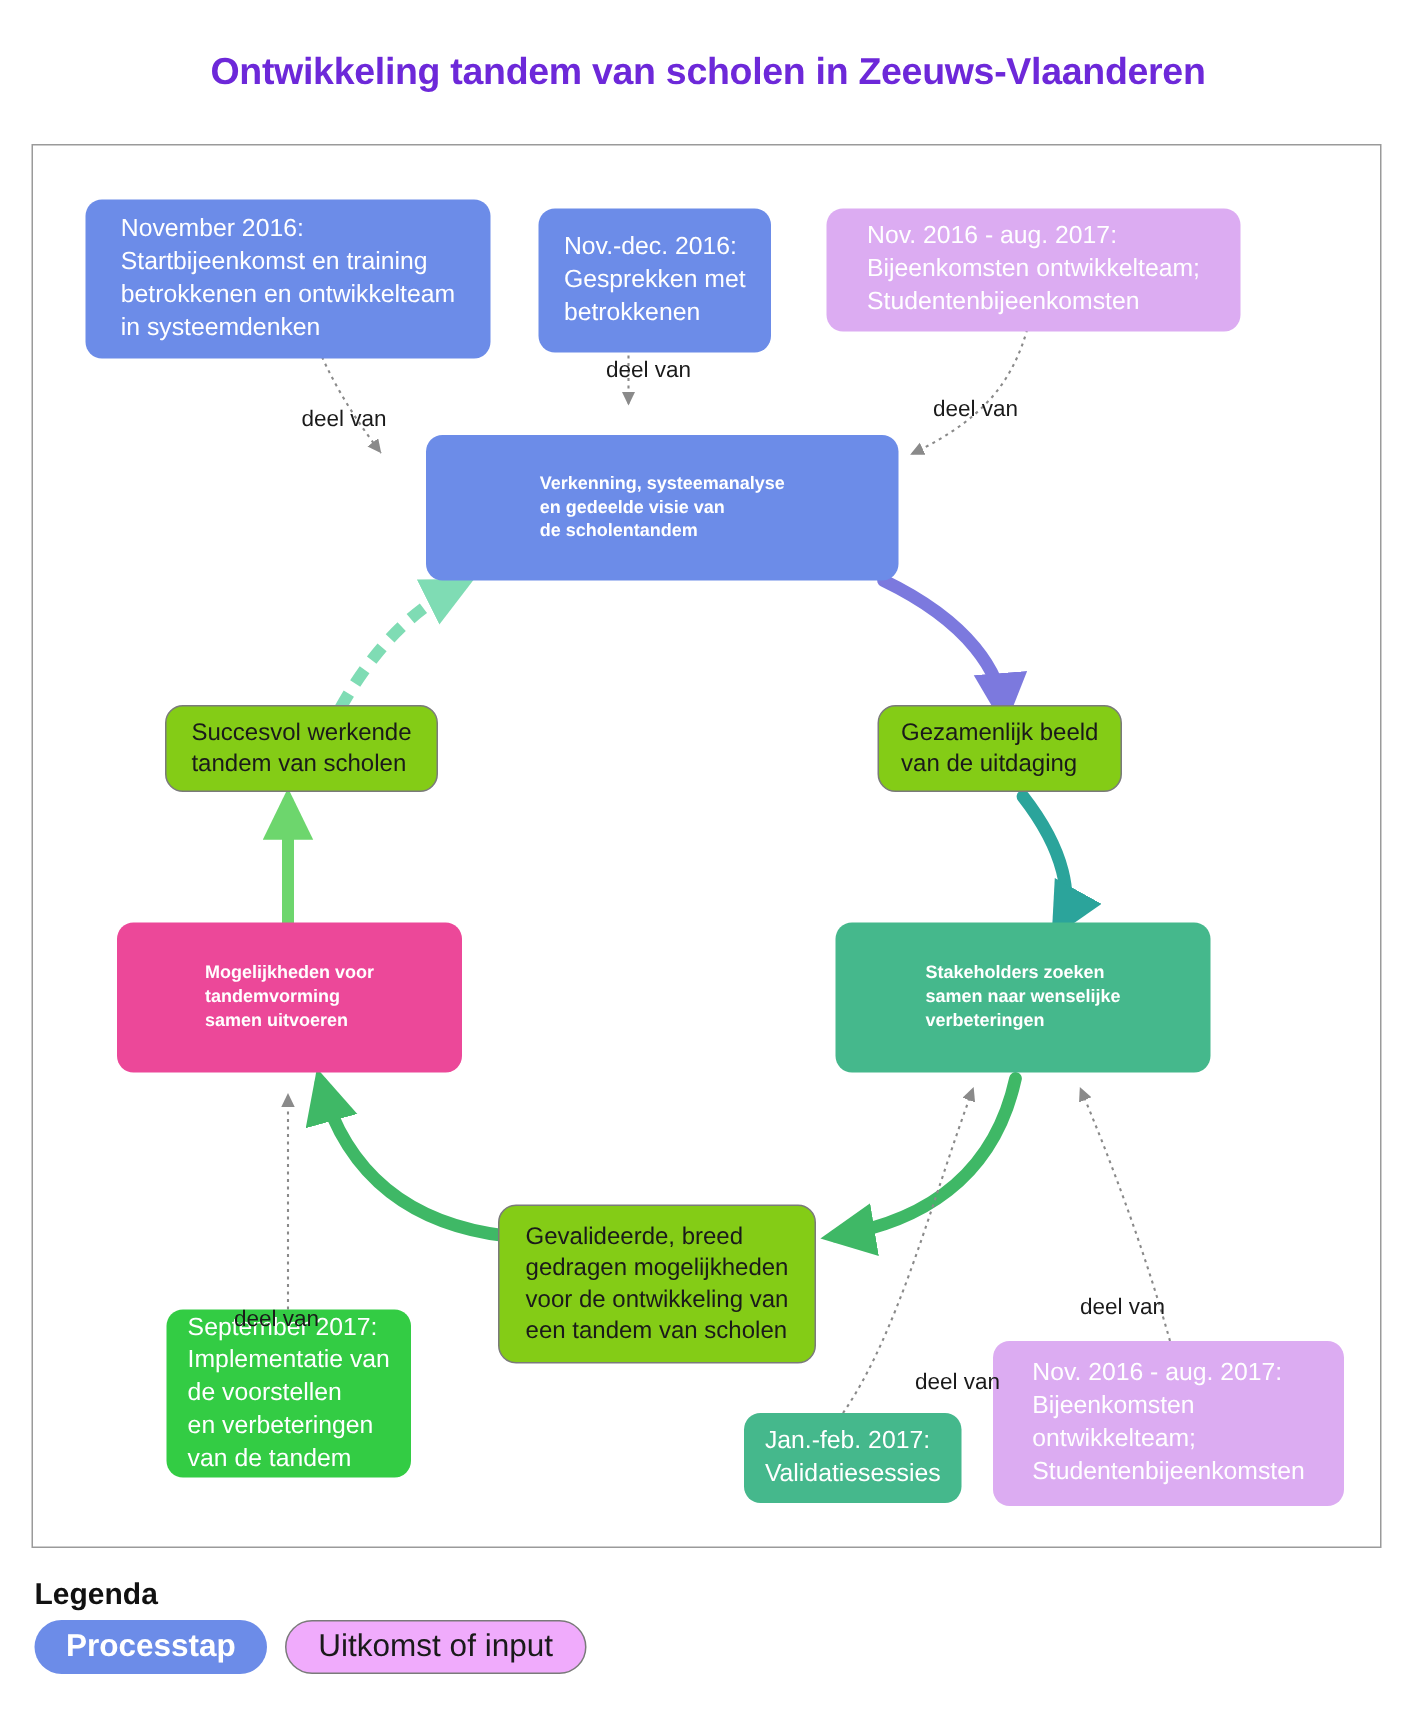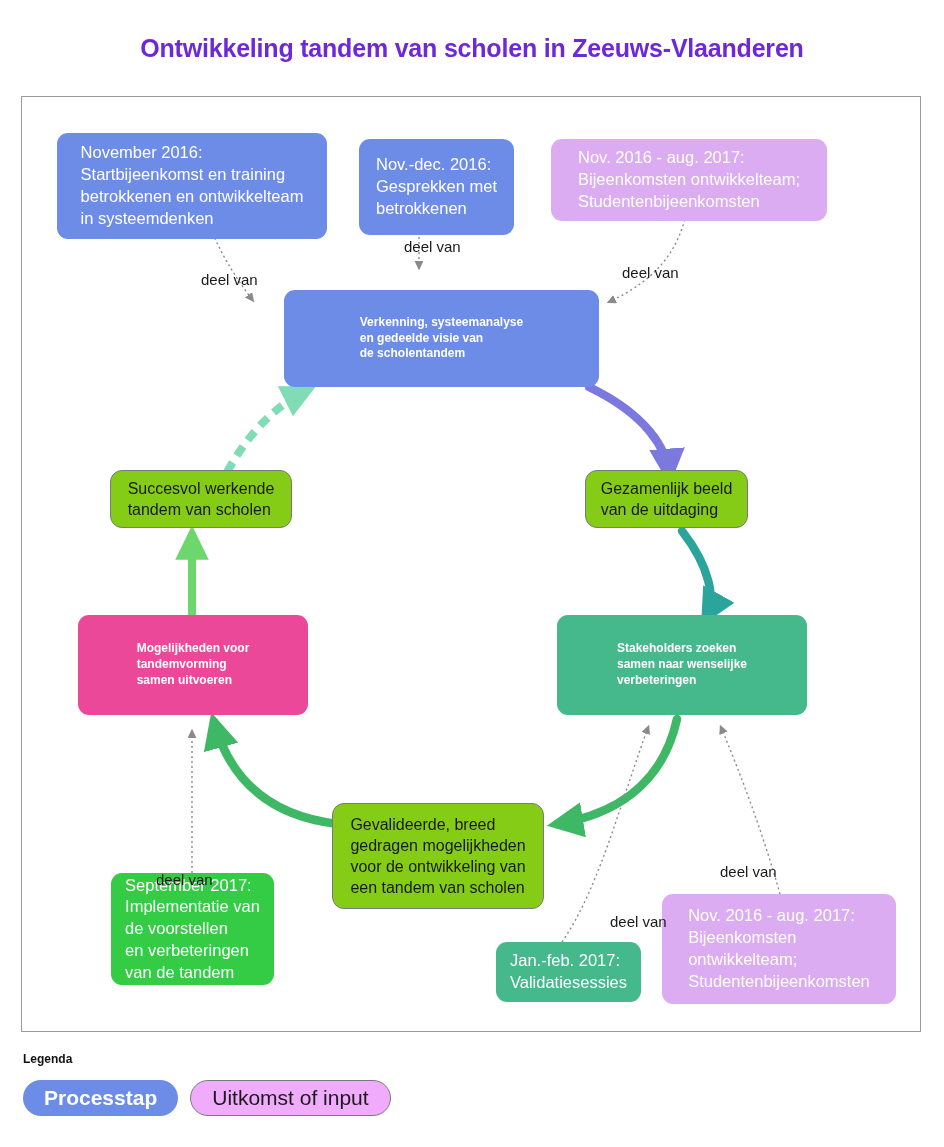--- a/index.html
+++ b/index.html
@@ -74,21 +74,21 @@
   .edge-label {
     position: absolute;
     font-size: 15px;
     color: #1a1a1a;
     white-space: nowrap;
   }
   #legend-title {
     position: absolute;
     left: 23px;
     top: 1052px;
-    font-size: 12px;
+    font-size: 20px;
     font-weight: bold;
     color: #111111;
   }
   #legend-row {
     position: absolute;
     left: 23px;
     top: 1080px;
     display: flex;
     align-items: center;
     gap: 12px;

